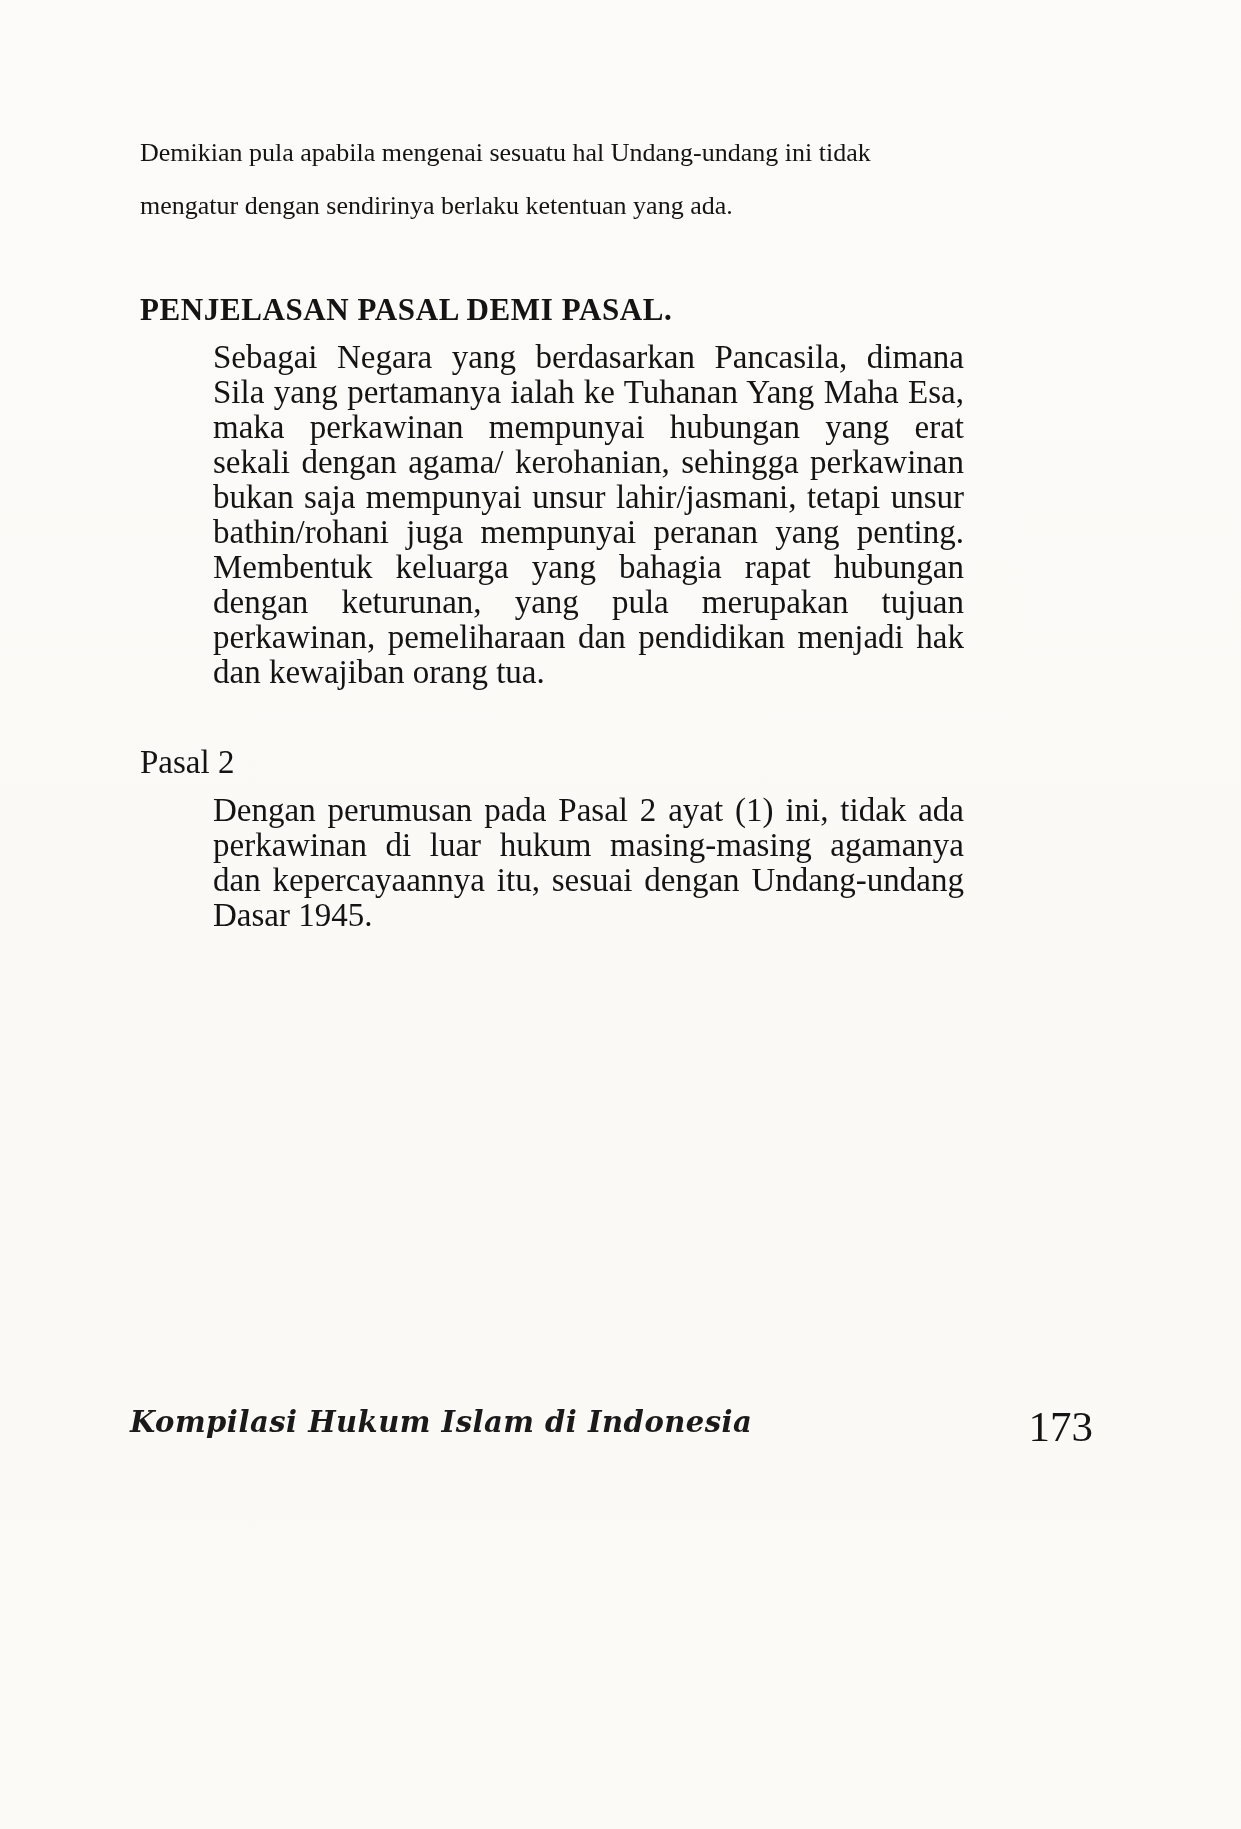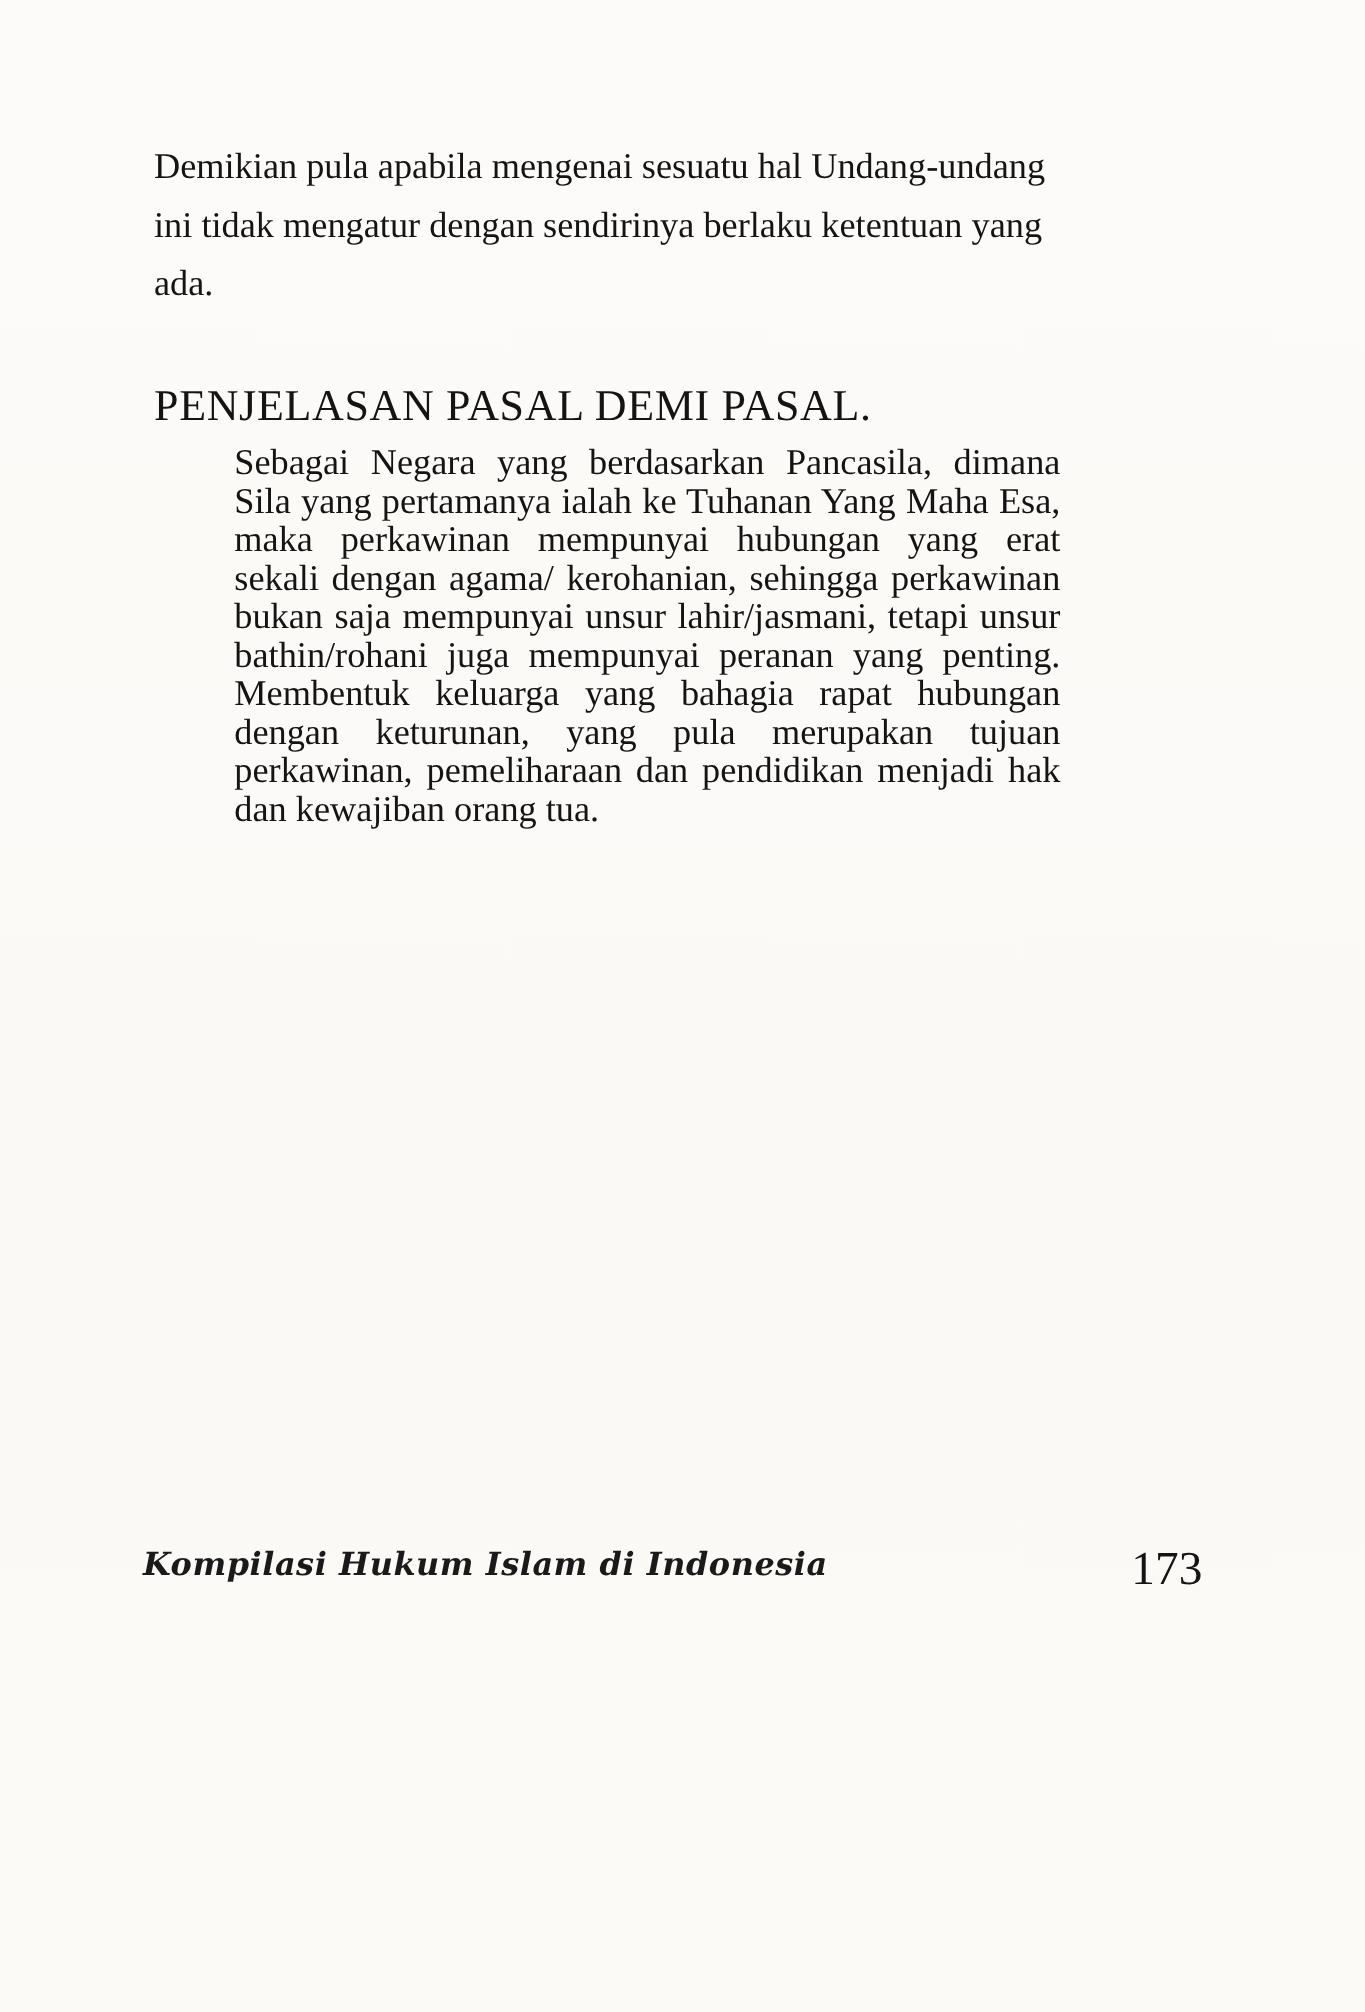--- a/index.html
+++ b/index.html
@@ -20,28 +20,28 @@
     inset: 0;
     background: linear-gradient(180deg, #fcfbf9 0%, #faf9f6 60%, #fbfaf7 100%);
   }
   .content {
     position: absolute;
     left: 140px;
     top: 126px;
     width: 824px;
   }
   .intro {
-    font-size: 33px;
+    font-size: 26px;
     line-height: 53px;
     margin: 0;
     text-align: left;
   }
   .heading {
-    font-size: 40px;
-    font-weight: normal;
+    font-size: 31px;
+    font-weight: bold;
     letter-spacing: 0.6px;
     margin: 60px 0 0 0;
   }
   .article {
     margin: 0;
   }
   .article-title {
     font-size: 33px;
     margin: 54px 0 0 0;
   }
@@ -84,20 +84,24 @@
   <div class="content">
 
     <p class="intro">Demikian pula apabila mengenai sesuatu hal Undang-undang ini tidak mengatur dengan sendirinya berlaku ketentuan yang ada.</p>
 
     <h2 class="heading">PENJELASAN PASAL DEMI PASAL.</h2>
 
     <div class="article">
       <p class="article-body">Sebagai Negara yang berdasarkan Pancasila, dimana Sila yang pertamanya ialah ke Tuhanan Yang Maha Esa, maka perkawinan mempunyai hubungan yang erat sekali dengan agama/ kerohanian, sehingga perkawinan bukan saja mempunyai unsur lahir/jasmani, tetapi unsur bathin/rohani juga mempunyai peranan yang penting. Membentuk keluarga yang bahagia rapat hubungan dengan keturunan, yang pula merupakan tujuan perkawinan, pemeliharaan dan pendidikan menjadi hak dan kewajiban orang tua.</p>
     </div>
 
+    <div class="article">
+      <p class="article-title">Pasal 2</p>
+      <p class="article-body">Dengan perumusan pada Pasal 2 ayat (1) ini, tidak ada perkawinan di luar hukum masing-masing agamanya dan kepercayaannya itu, sesuai dengan Undang-undang Dasar 1945.</p>
+    </div>
 
   </div>
 
   <div class="footer">
     <span class="book-title">Kompilasi Hukum Islam di Indonesia</span>
   </div>
 
   <span class="page-number">173</span>
 
 </div>

